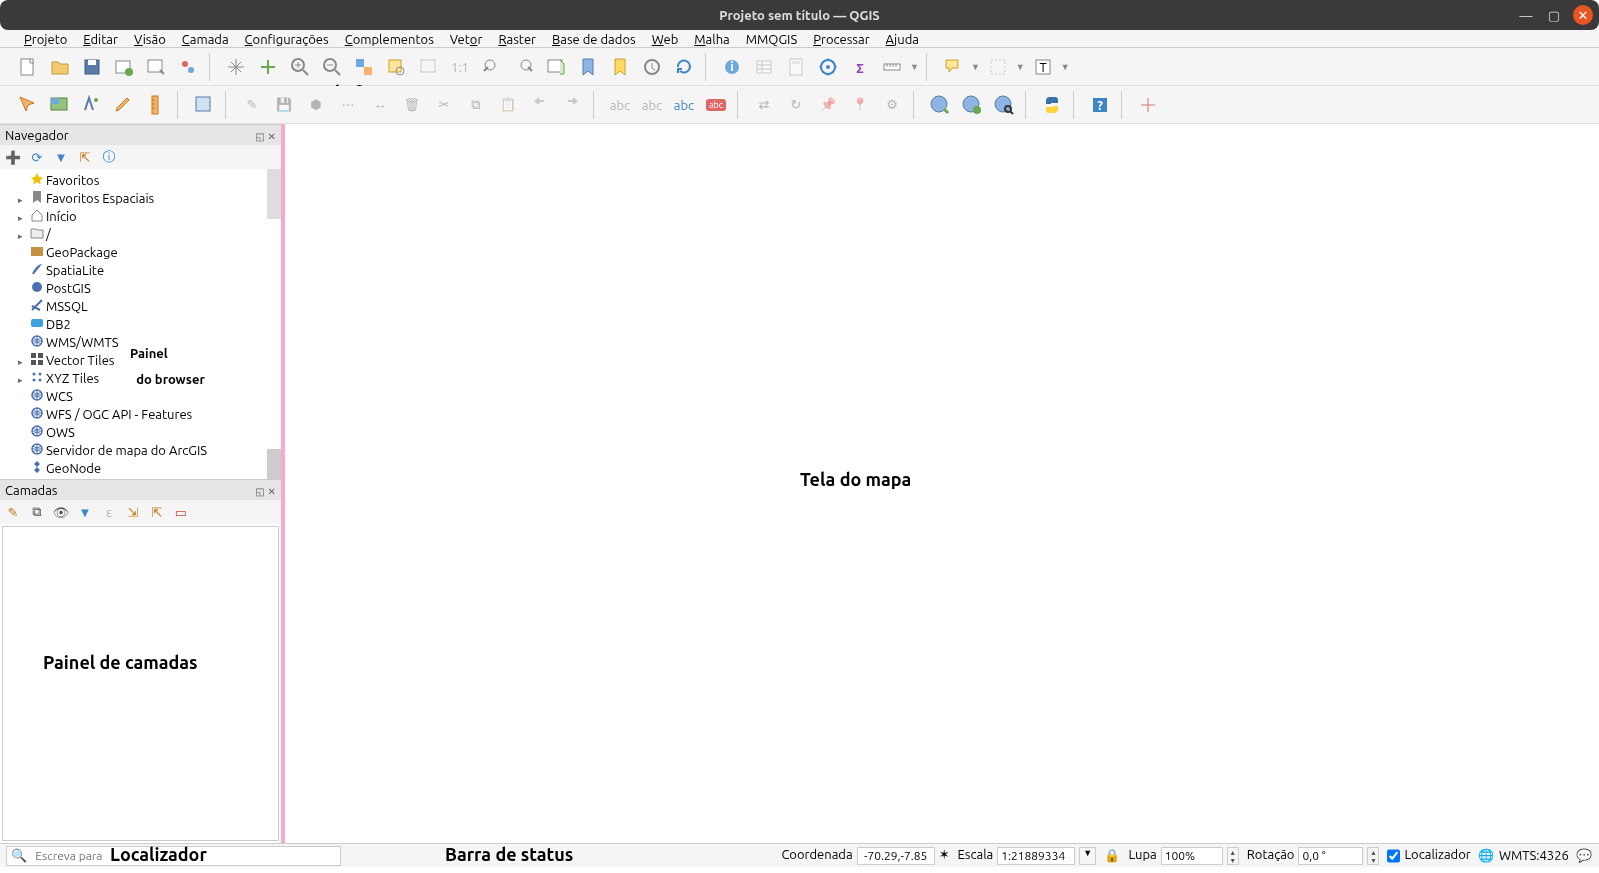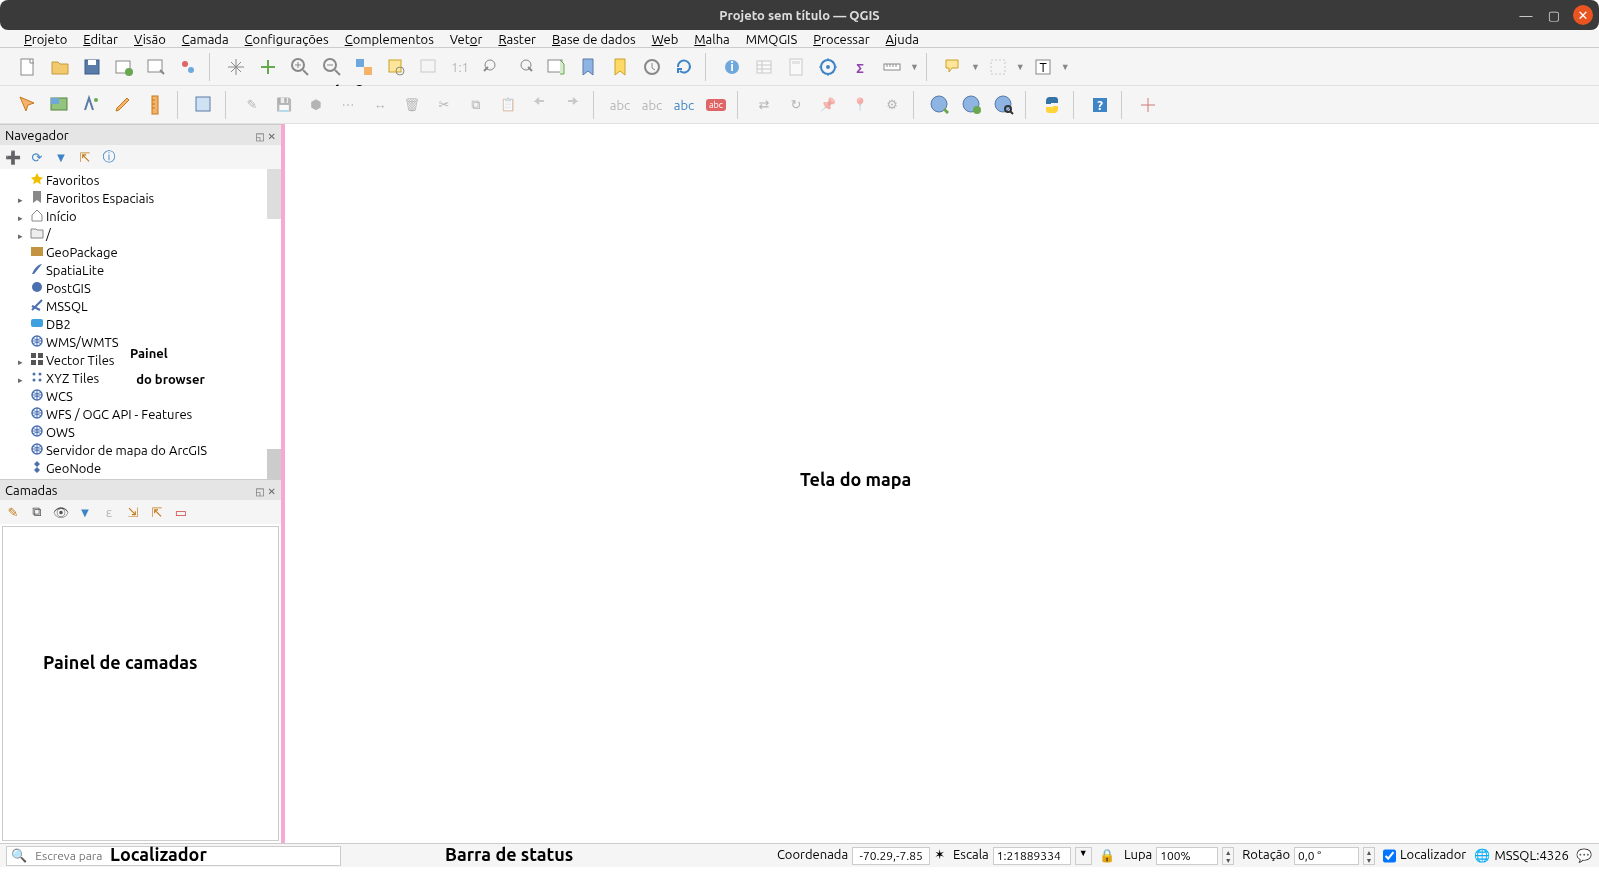--- a/index.html
+++ b/index.html
@@ -614,16 +614,16 @@
         <div>▲</div>
         <div>▼</div>
       </div>
   </div>
   <div class="status-field">
     <input type="checkbox" checked="" style="">
     <span>Localizador</span>
   </div>
   <div class="status-field">
     <span>🌐</span>
-    <span>MSSQL:4326</span>
+    <span>WMTS:4326</span>
   </div>
   <span class="pt-btn">💬</span>
 </div>
 
 </body></html>

